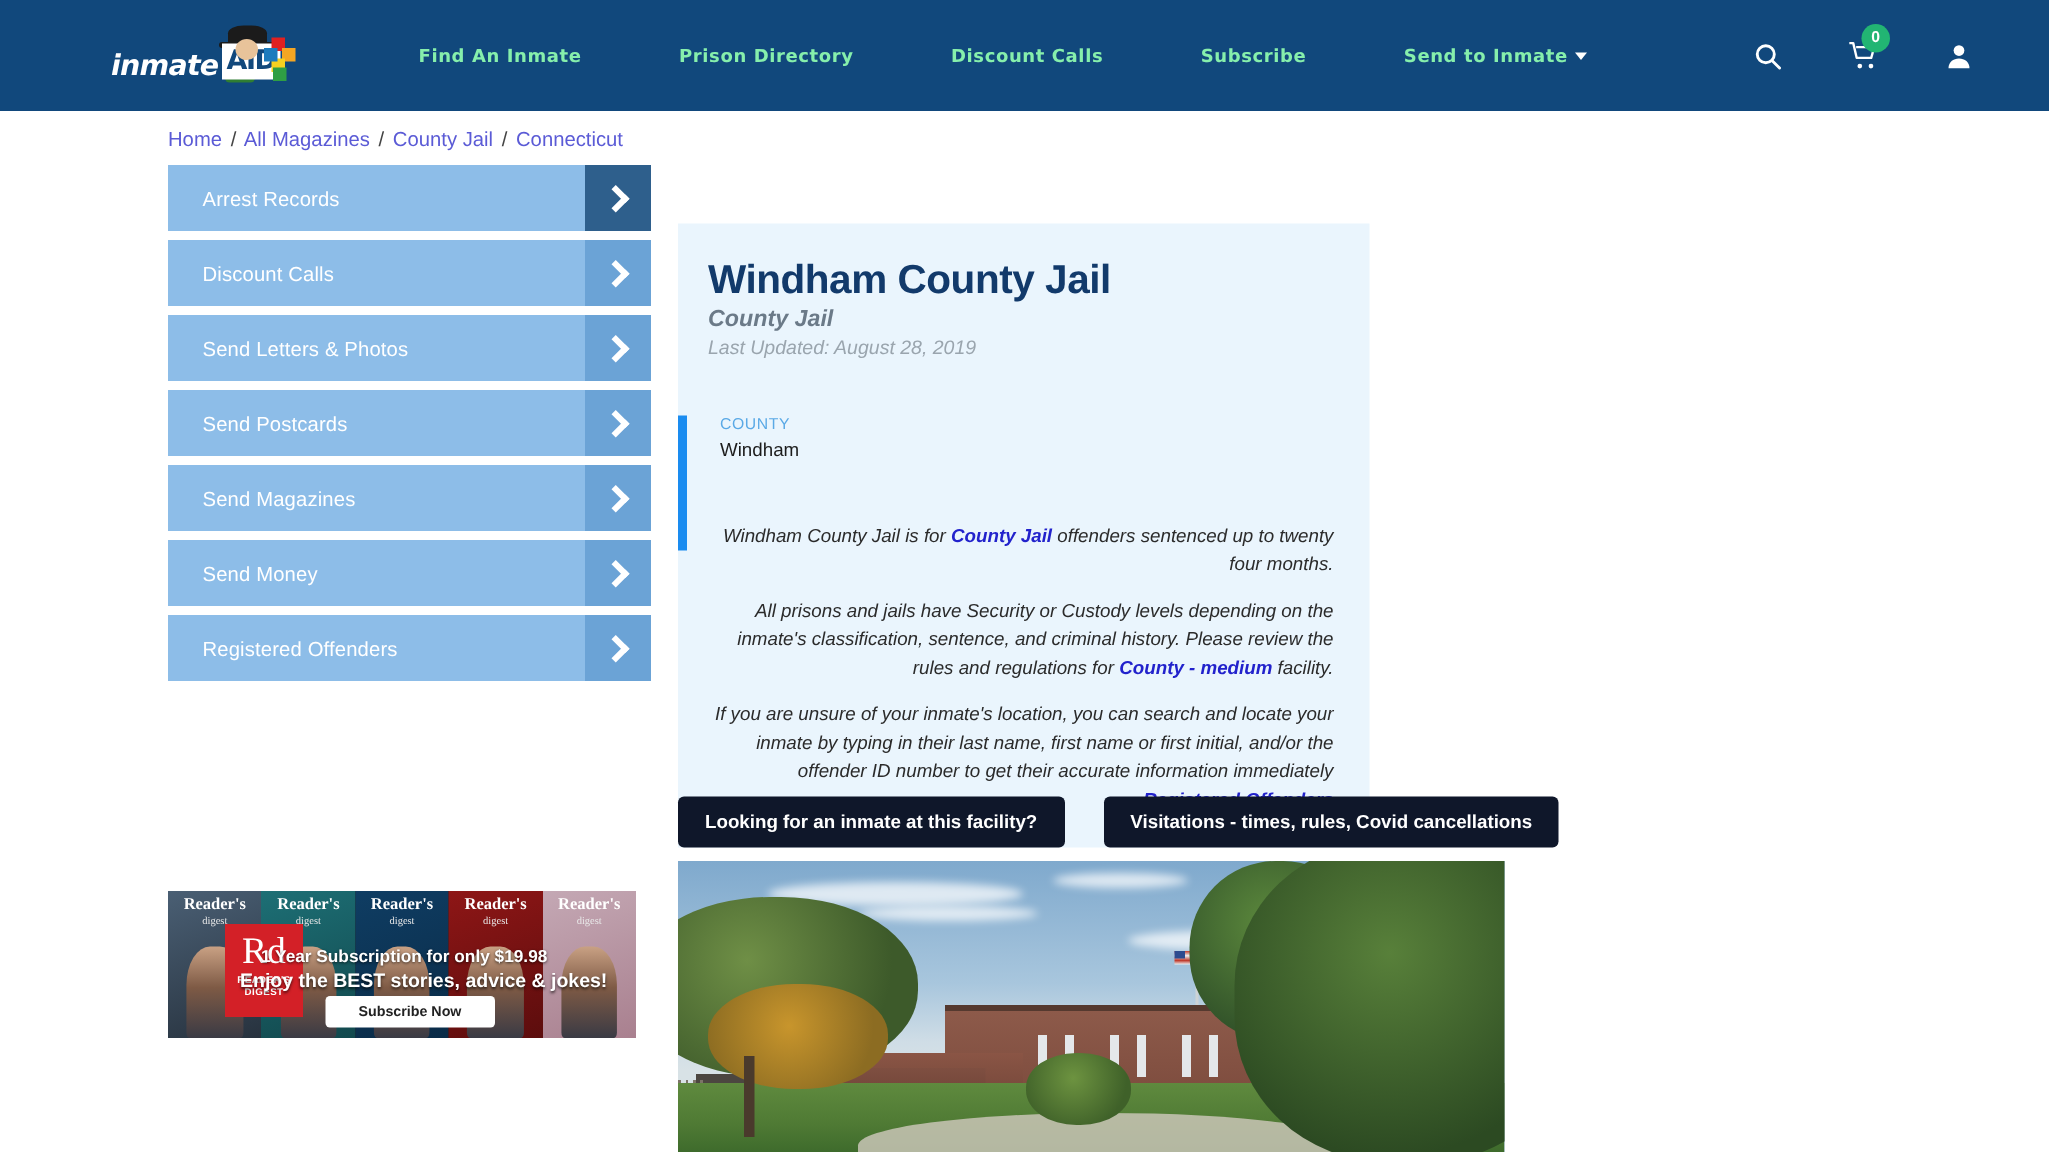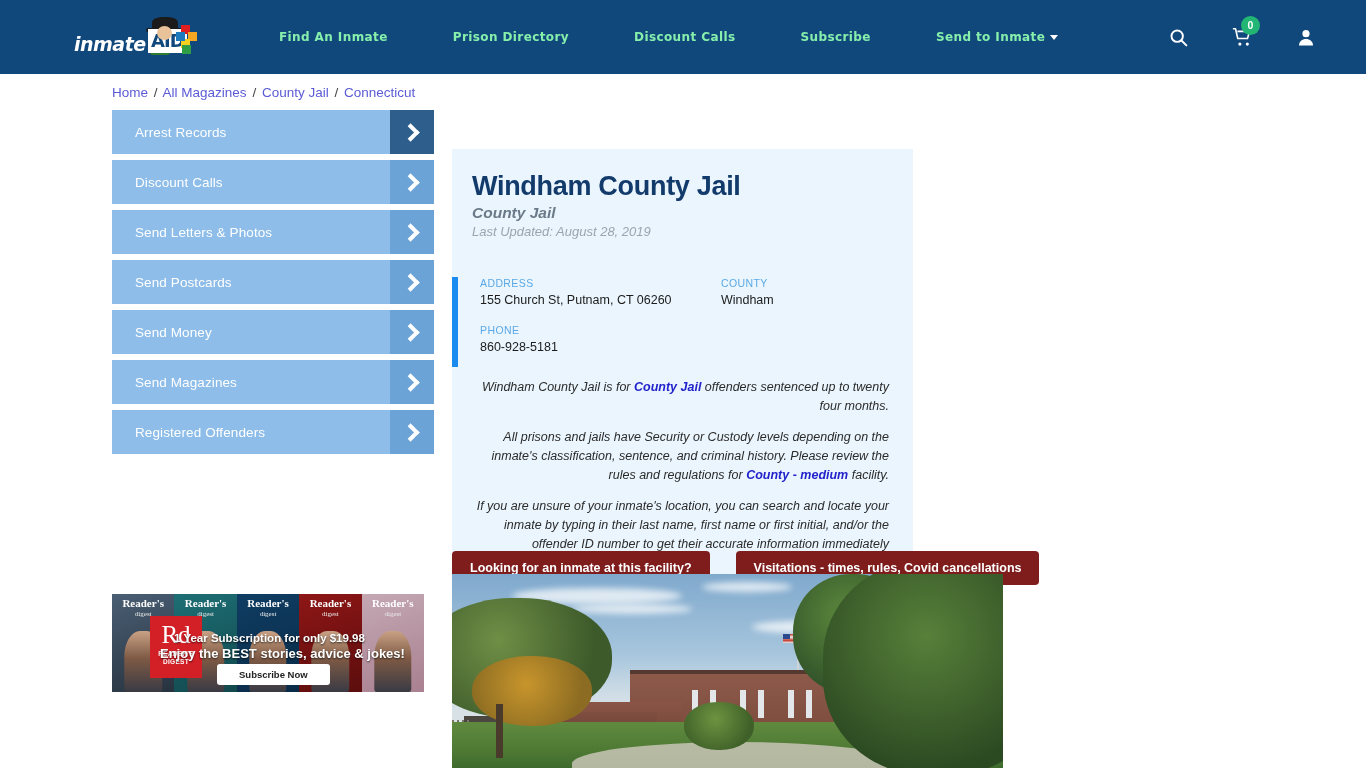--- a/index.html
+++ b/index.html
@@ -321,34 +321,33 @@
   }
 
   
   .gbtns {
     position: absolute;
     left: 452px; top: 531px;
     display: flex;
     gap: 26px;
   }
   .gbtn {
-    background: #7f1d1d;
+    background: #0f172a;
     color: #ffffff;
     font-size: 12.5px;
     font-weight: bold;
     border-radius: 4px;
     padding: 0 18px;
     height: 34px;
     display: flex;
     align-items: center;
     cursor: pointer;
     border: none;
     font-family: "Liberation Sans", sans-serif;
     white-space: nowrap;
-    margin-top: 20px;
   }
 
   
   .photo {
     position: absolute;
     left: 452px; top: 574px;
     width: 551px; height: 194px;
     overflow: hidden;
     background: #8db4d4;
   }
@@ -504,27 +503,27 @@
         <span class="chev"></span>
       </span>
   </div>
   <div class="side-btn">
     <span class="side-btn-label">Send Postcards</span>
     <span class="side-arrow">
         <span class="chev"></span>
       </span>
   </div>
   <div class="side-btn">
-    <span class="side-btn-label">Send Money</span>
+    <span class="side-btn-label">Send Magazines</span>
     <span class="side-arrow">
         <span class="chev"></span>
       </span>
   </div>
   <div class="side-btn">
-    <span class="side-btn-label">Send Magazines</span>
+    <span class="side-btn-label">Send Money</span>
     <span class="side-arrow">
         <span class="chev"></span>
       </span>
   </div>
   <div class="side-btn">
     <span class="side-btn-label">Registered Offenders</span>
     <span class="side-arrow">
         <span class="chev"></span>
       </span>
   </div>
@@ -569,26 +568,20 @@
 </div>
 
 <div class="main">
   <h1 class="title">Windham County Jail</h1>
   <div class="subtitle">County Jail</div>
   <div class="updated">Last Updated: August 28, 2019</div>
 
   <div class="info-wrap">
     <div class="info-bar"></div>
     <div class="info-grid">
-      <div class="info-col-a">
-        <div class="fl">ADDRESS</div>
-        <div class="fv">155 Church St, Putnam, CT 06260</div>
-        <div class="fl">PHONE</div>
-        <div class="fv last">860-928-5181</div>
-      </div>
       <div class="info-col-b">
         <div class="fl">COUNTY</div>
         <div class="fv">Windham</div>
       </div>
     </div>
   </div>
 
   <div class="body-text">
     <p>
       <span>Windham County Jail is for </span><a class="ilink">County Jail</a><span> offenders sentenced up to twenty four months.</span>

